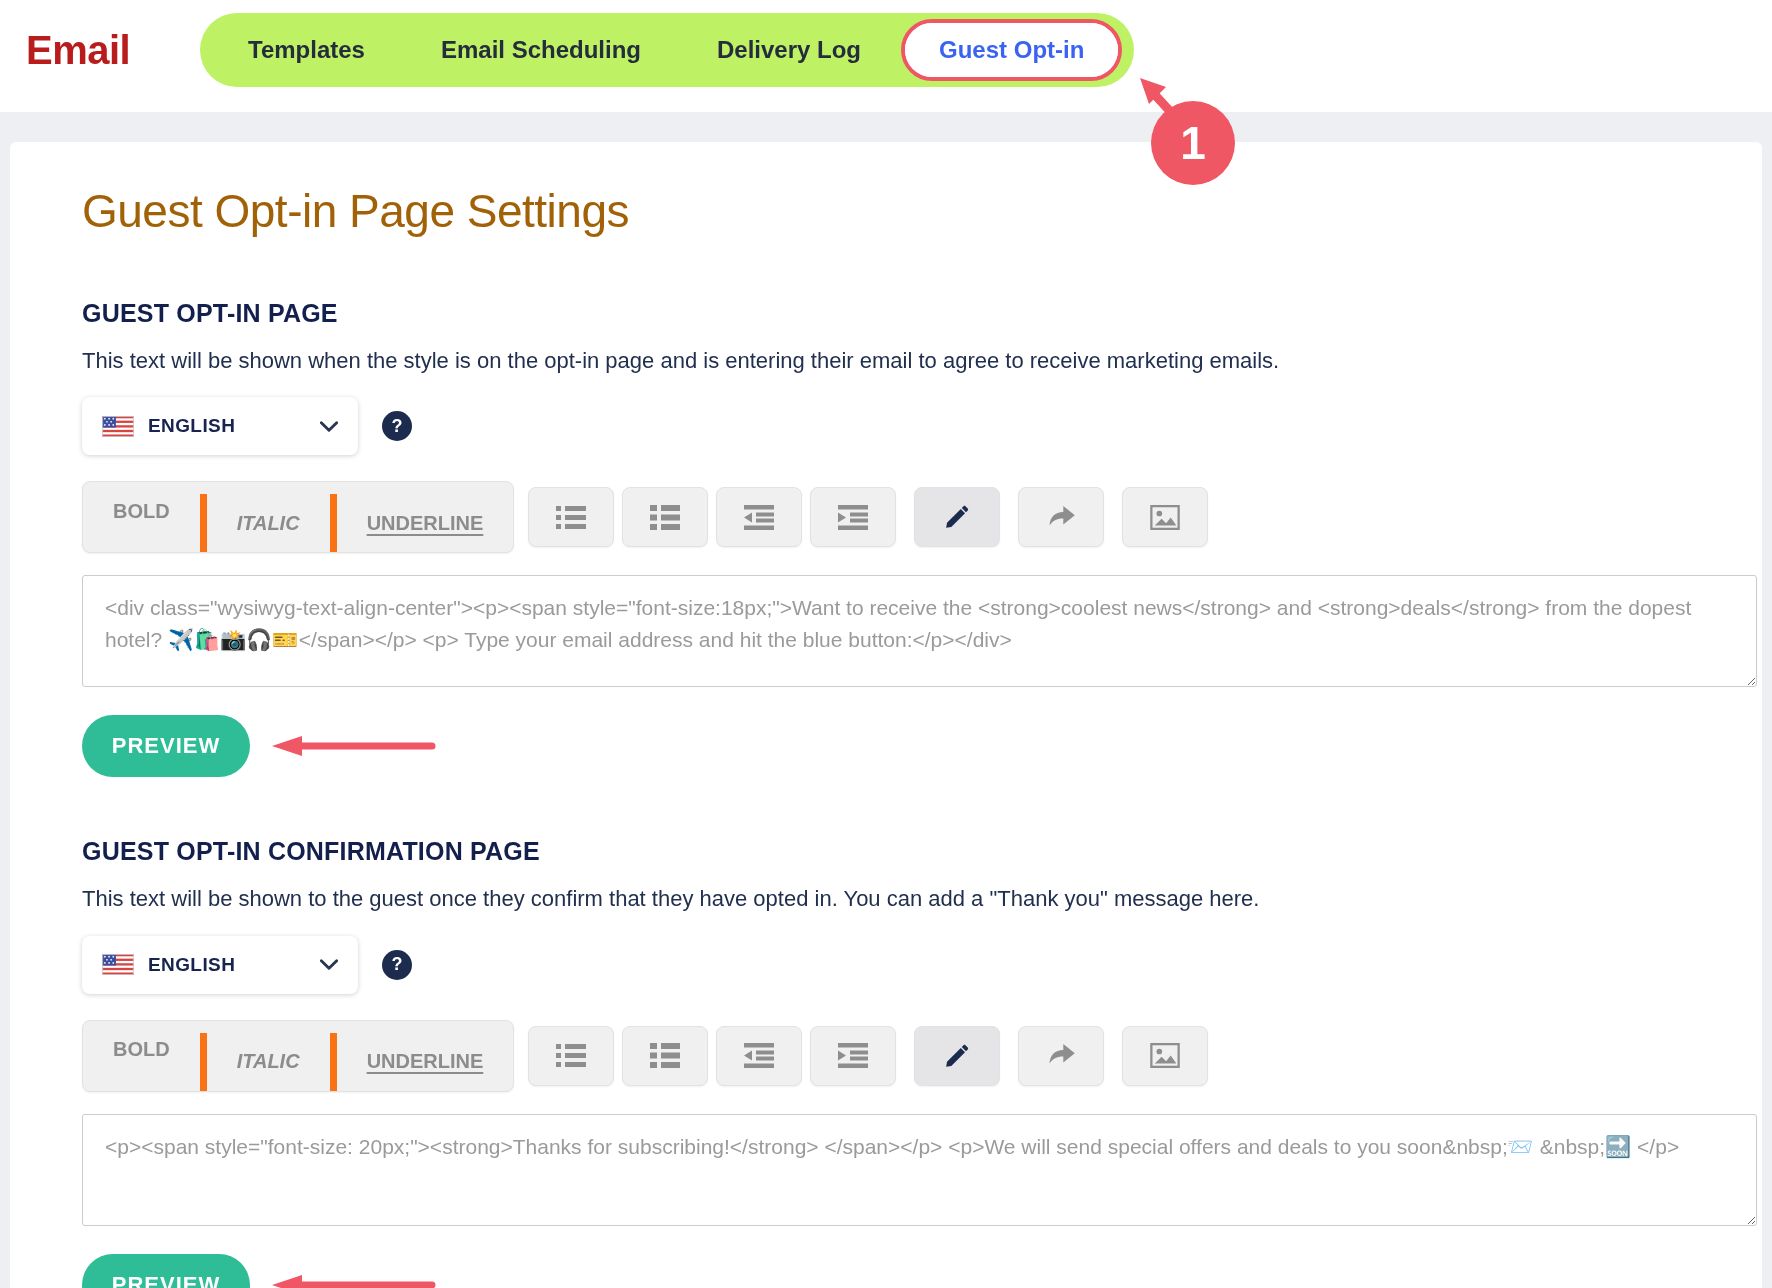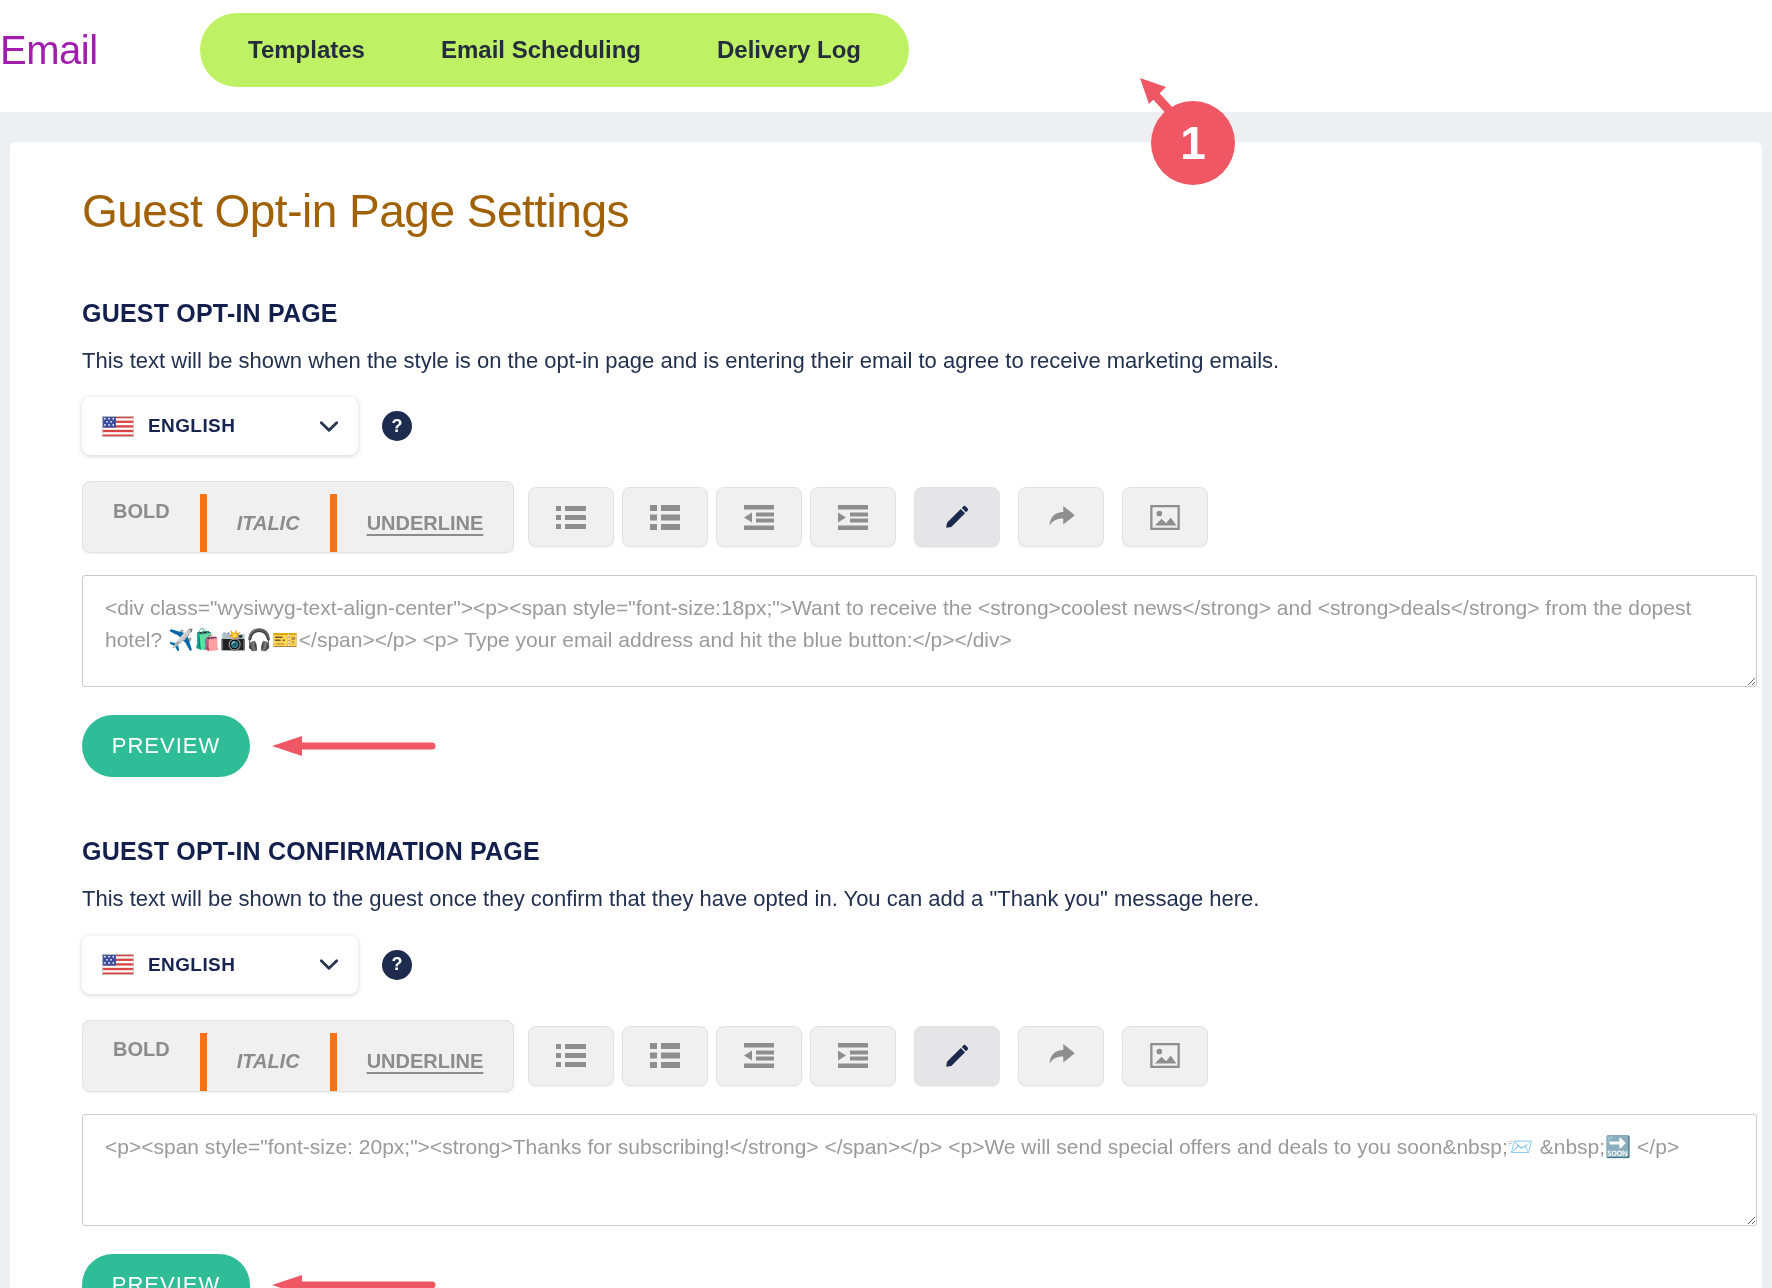--- a/index.html
+++ b/index.html
@@ -7,22 +7,22 @@
     position:relative;
     width:1772px;height:1288px;
     background:#edeff2;
     font-family:"Liberation Sans","DejaVu Sans",sans-serif;
     overflow:hidden;
     color:#172450;
   }
   
   .topbar{position:absolute;top:0;left:0;width:100%;height:112px;background:#ffffff;}
   .app-title{
-    position:absolute;left:0;top:28px;
-    font-size:40px;font-weight:400;color:#a21caf;letter-spacing:-0.5px;
+    position:absolute;left:26px;top:28px;
+    font-size:40px;font-weight:700;color:#b91c1c;letter-spacing:-0.5px;
   }
   .tabbar{
     position:absolute;left:200px;top:13px;height:74px;
     background:#bef264;border-radius:37px;
     display:flex;align-items:center;padding:0 10px;
   }
   .tab{
     padding:0 38px;font-size:24px;font-weight:600;color:#252c3c;
     cursor:pointer;white-space:nowrap;
   }
@@ -99,35 +99,38 @@
   .code-area{
     display:block;margin-top:22px;width:1675px;height:112px;box-sizing:border-box;
     border:1px solid #cbcbcb;border-radius:3px;background:#ffffff;
     padding:16px 22px;font-family:inherit;font-size:21px;color:#9a9a9a;line-height:1.5;
     resize:both;outline:none;
   }
   
   .preview-row{margin-top:28px;display:flex;align-items:center;}
   .preview-btn{
     border:none;width:168px;height:62px;border-radius:31px;background:#2ebd96;
-    color:#ffffff;font-family:inherit;font-size:22px;font-weight:400;letter-spacing:1px;cursor:pointer;
+    color:#ffffff;font-family:inherit;font-size:22px;font-weight:700;letter-spacing:1px;cursor:pointer;
   }
   .preview-arrow{margin-left:18px;display:block;}
 </style>
 </head>
 <body>
 
 <div class="page">
 
   <header class="topbar">
     <div class="app-title">Email</div>
     <nav class="tabbar">
       <div class="tab">Templates</div>
       <div class="tab">Email Scheduling</div>
       <div class="tab">Delivery Log</div>
+      <div class="tab-ring">
+        <div class="tab-active">Guest Opt-in</div>
+      </div>
     </nav>
   </header>
 
   <div class="step-annot">
     <svg class="step-arrow" width="70" height="70" viewBox="0 0 70 70">
       <line x1="50" y1="54" x2="28" y2="30" stroke="#ef5765" stroke-width="9" stroke-linecap="round"></line>
       <polygon points="12,12 38,21 21,38" fill="#ef5765"></polygon>
     </svg>
     <div class="step-circle">1</div>
   </div>

